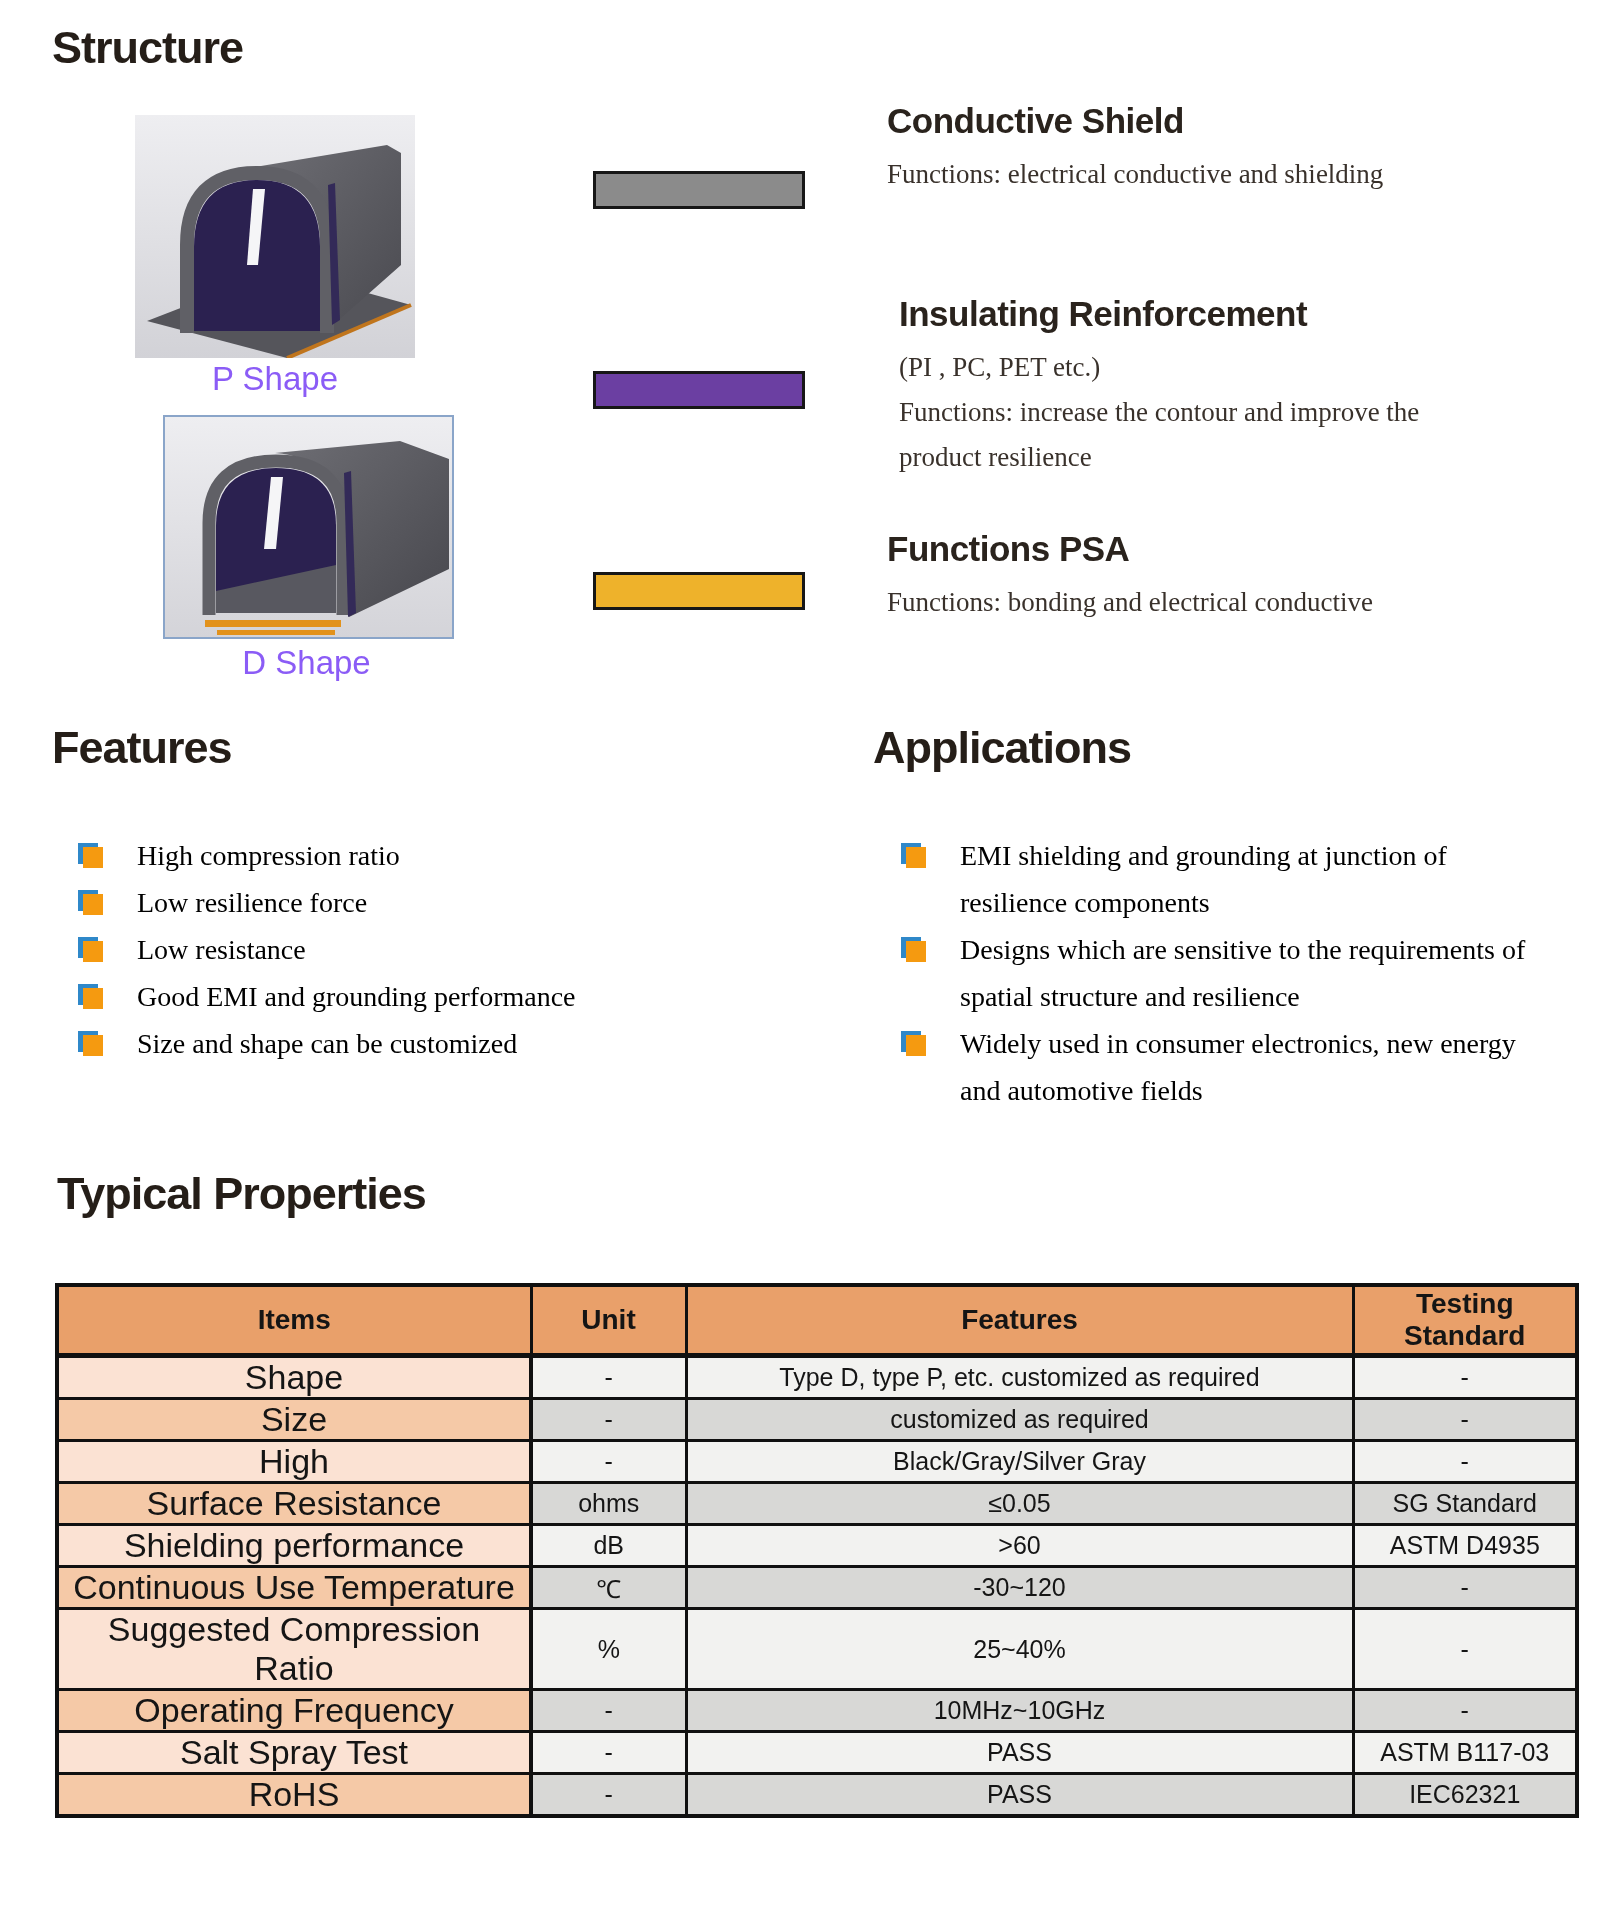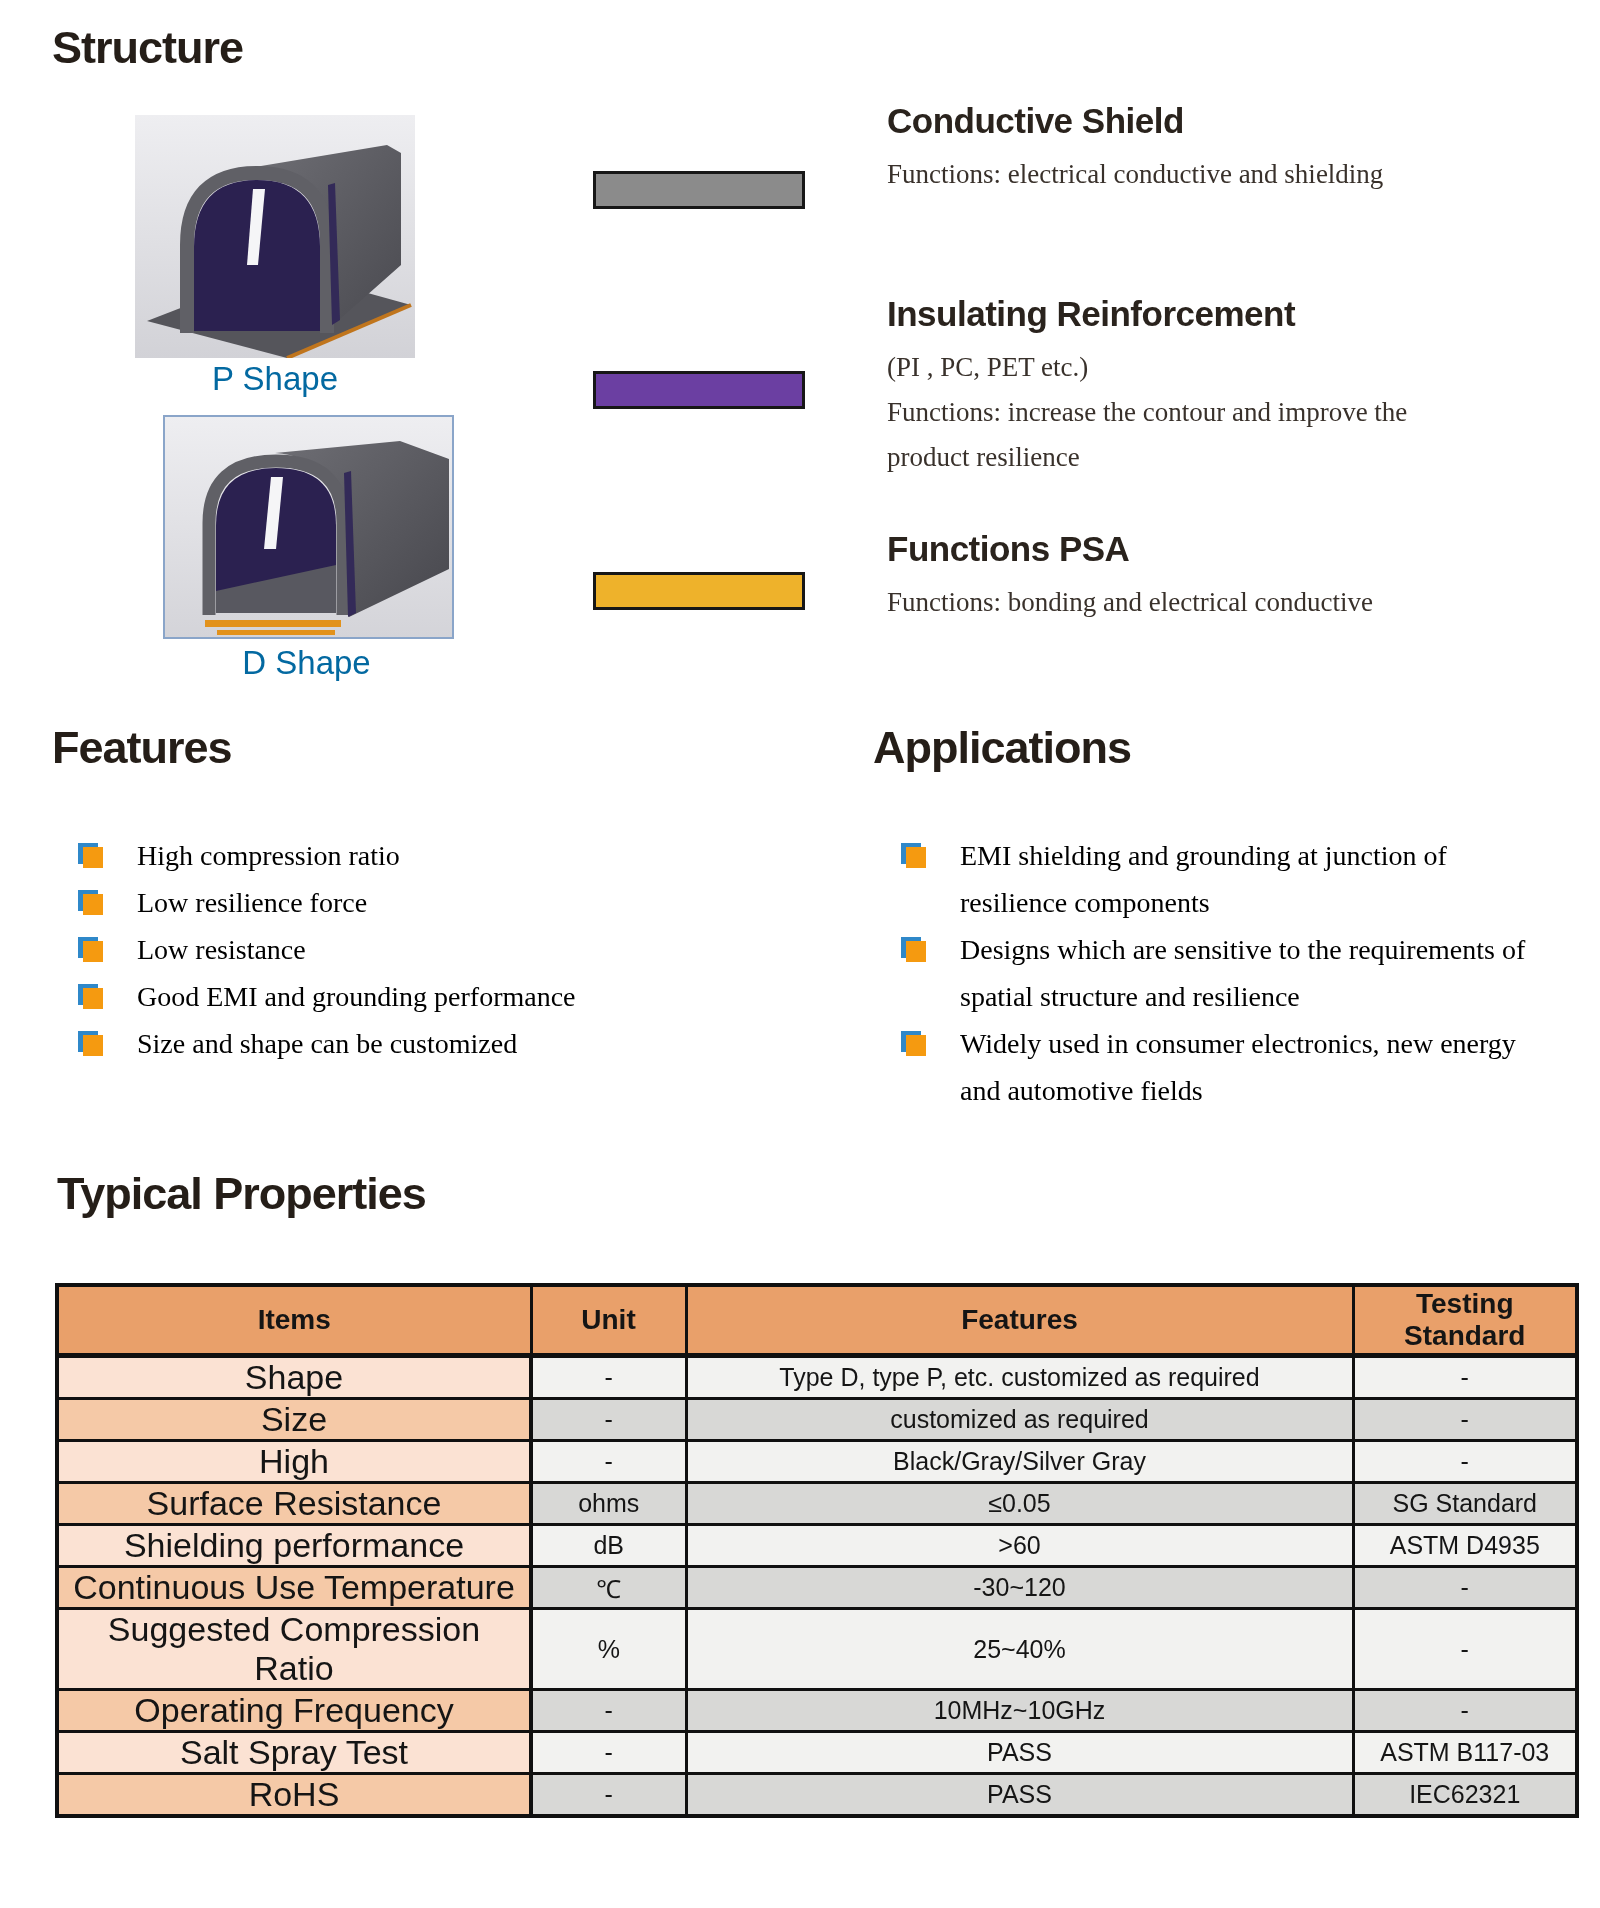--- a/index.html
+++ b/index.html
@@ -22,21 +22,21 @@
     white-space:nowrap;
   }
   
   .render{position:absolute;}
   .render svg{display:block;}
   .d-frame{border:2px solid #8aa5c9;}
   .shape-label{
     position:absolute;
     font-family:"Liberation Sans",sans-serif;
     font-size:33px;
-    color:#0369a1;
+    color:#8b5cf6;
     text-align:center;
     white-space:nowrap;
   }
   
   .swatch{
     position:absolute;
     left:593px;width:206px;height:32px;
     border:3px solid #171717;
   }
   .legend-group{
@@ -183,21 +183,21 @@
   <div class="shape-label" style="left:163px;top:644px;width:287px;">D Shape</div>
 
   <div class="swatch" style="top: 171px; background-color: rgb(139, 139, 139);"></div>
   <div class="swatch" style="top: 371px; background-color: rgb(107, 63, 162);"></div>
   <div class="swatch" style="top: 572px; background-color: rgb(238, 178, 43);"></div>
 
   <div class="legend-group" style="top:100px;">
     <p class="legend-title">Conductive Shield</p>
     <p class="legend-line">Functions: electrical conductive and shielding</p>
   </div>
-  <div class="legend-group" style="top:293px;">
+  <div class="legend-group" style="top:293px;margin-left:12px;">
     <p class="legend-title">Insulating Reinforcement</p>
     <p class="legend-line">(PI , PC, PET etc.)</p>
     <p class="legend-line">Functions: increase the contour and improve the product resilience</p>
   </div>
   <div class="legend-group" style="top:528px;">
     <p class="legend-title">Functions PSA</p>
     <p class="legend-line">Functions: bonding and electrical conductive</p>
   </div>
 
   <div class="h1" style="left:52px;top:724px;">Features</div>

